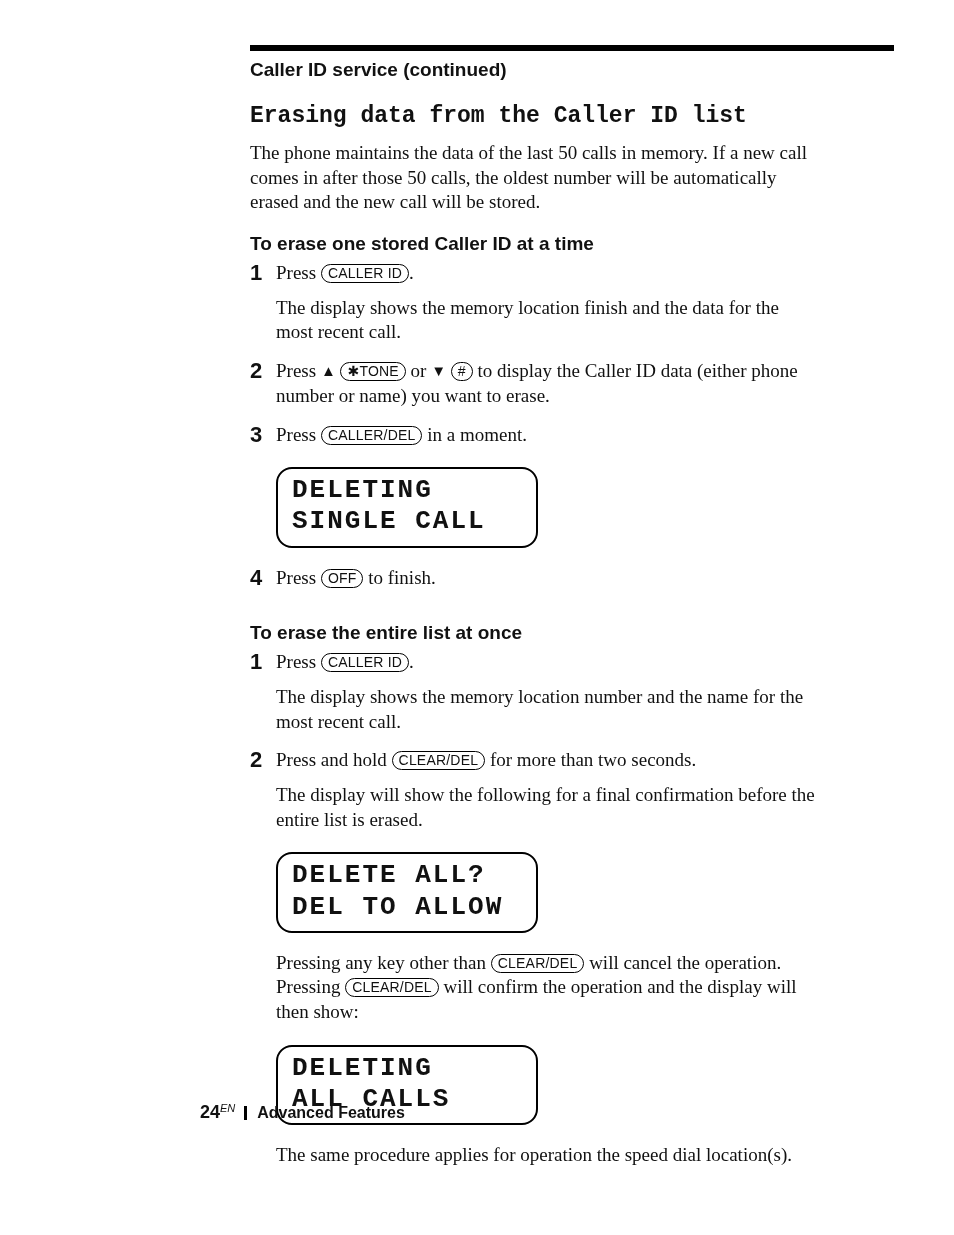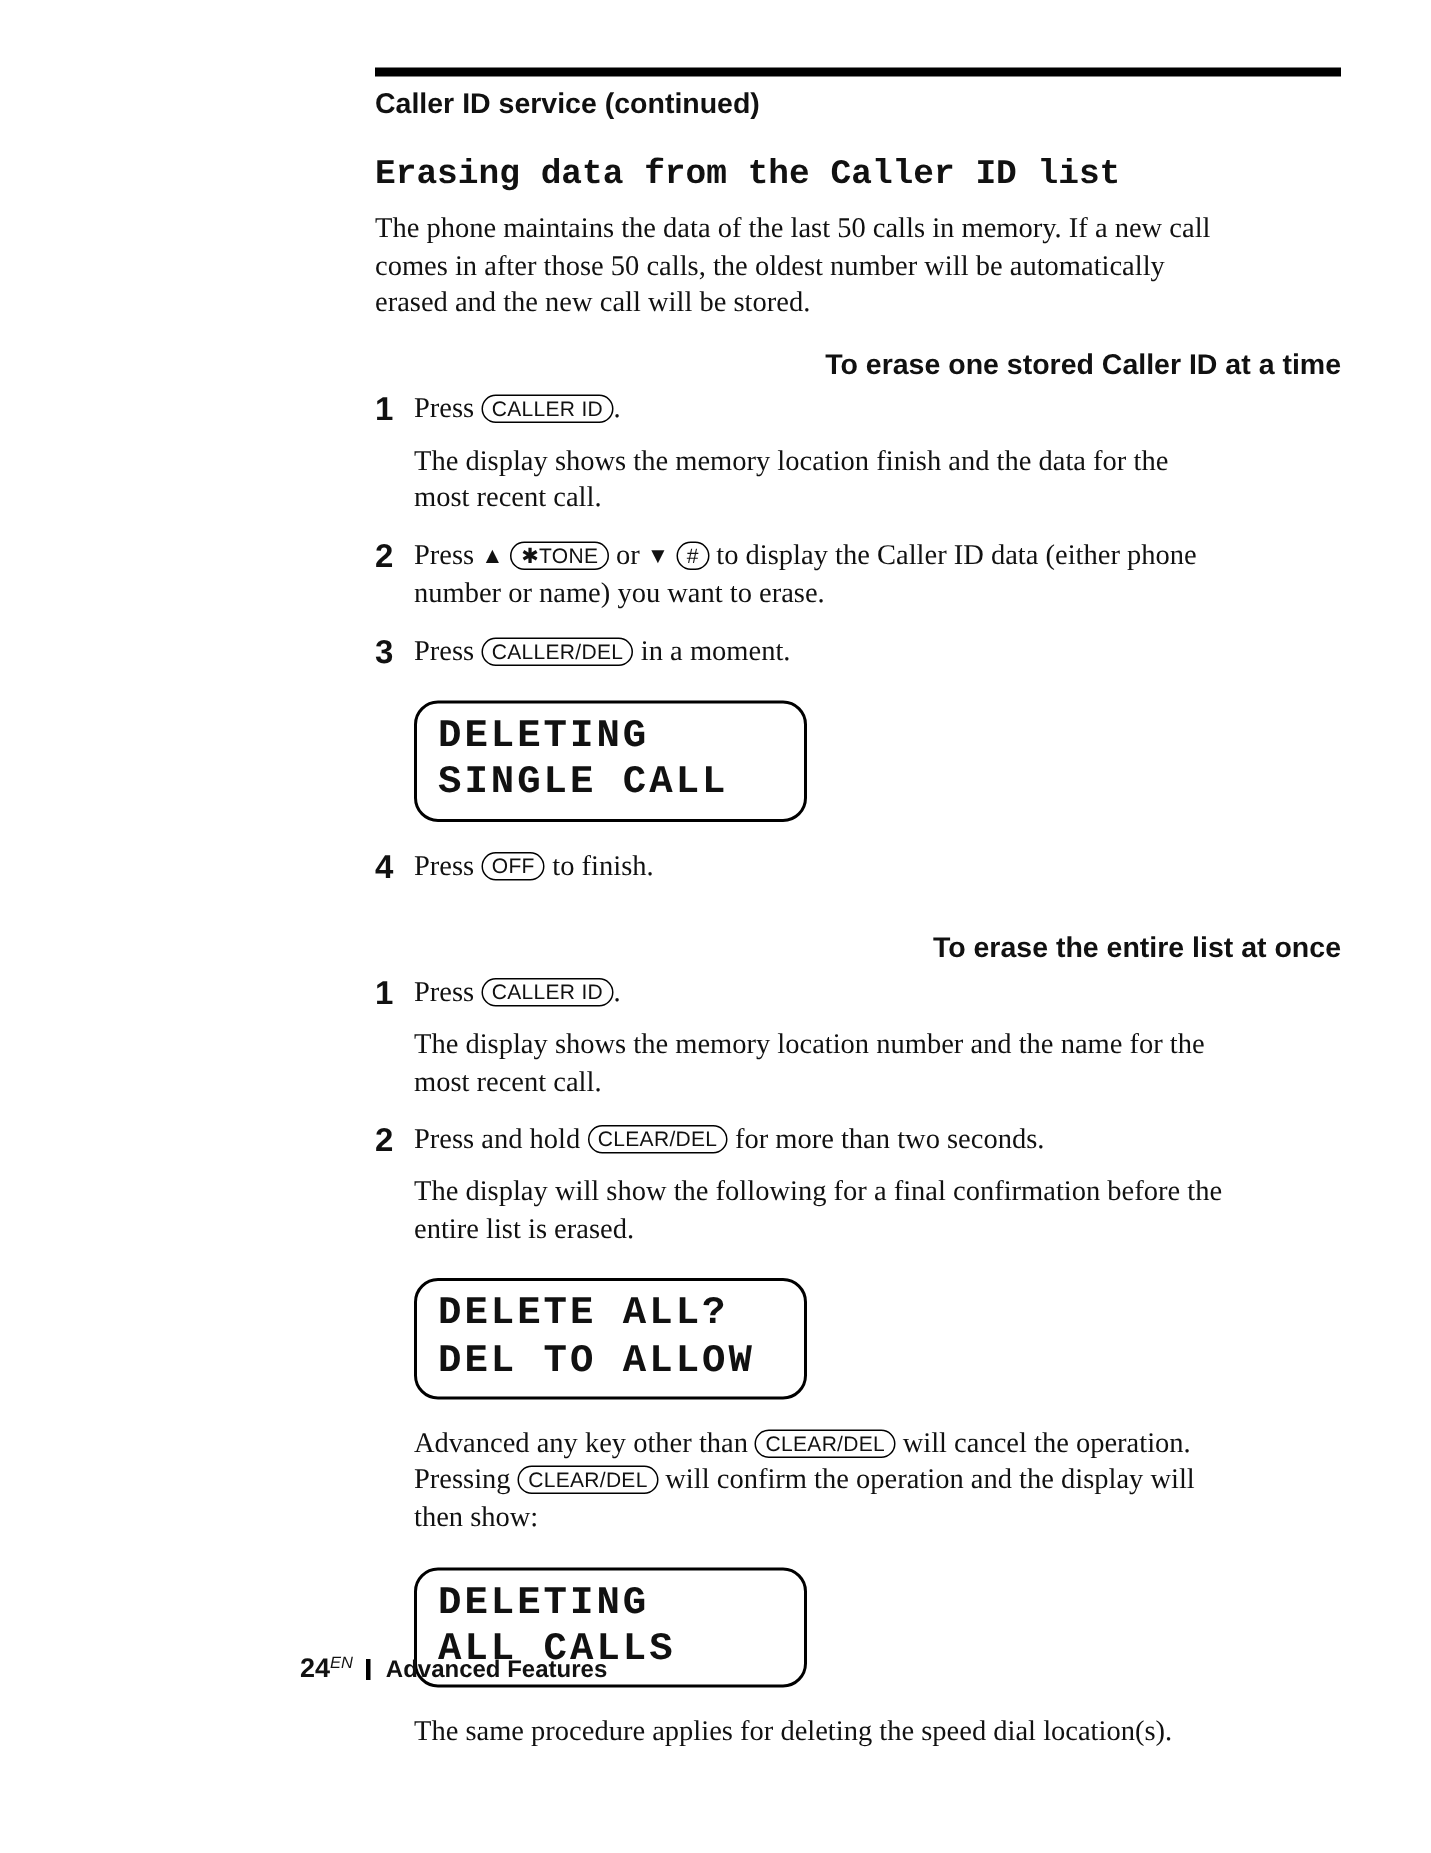--- a/index.html
+++ b/index.html
@@ -36,21 +36,20 @@
     font-size: 19px;
     line-height: 1.3;
     margin: 0 0 18px 0;
     max-width: 560px;
   }
   .sub-head {
     font-family: Arial, Helvetica, sans-serif;
     font-weight: 700;
     font-size: 19px;
     margin: 10px 0 6px 0;
-    text-align: right;
   }
   .step {
     display: flex;
     align-items: flex-start;
     margin: 4px 0;
   }
   .step-num {
     font-family: Arial, Helvetica, sans-serif;
     font-weight: 700;
     font-size: 22px;
@@ -205,38 +204,38 @@
 
   <div class="lcd">
     <div>DELETE ALL?</div>
     <div>DEL TO ALLOW</div>
   </div>
 
   <div class="step">
     <div class="step-num"></div>
     <div class="step-body">
       <p>
-        <span>Advanced any key other than </span>
+        <span>Pressing any key other than </span>
         <span class="keycap">CLEAR/DEL</span>
         <span> will cancel the operation. Pressing </span>
         <span class="keycap">CLEAR/DEL</span>
         <span> will confirm the operation and the display will then show:</span>
       </p>
     </div>
   </div>
 
   <div class="lcd">
     <div>DELETING</div>
     <div>ALL CALLS</div>
   </div>
 
   <div class="step">
     <div class="step-num"></div>
     <div class="step-body">
-      <p>The same procedure applies for deleting the speed dial location(s).</p>
+      <p>The same procedure applies for operation the speed dial location(s).</p>
     </div>
   </div>
 
 </div>
 
 <div class="footer">
   <span class="pg">24</span><sup>EN</sup>
   <span class="sep"></span>
   <span class="label">Advanced Features</span>
 </div>

